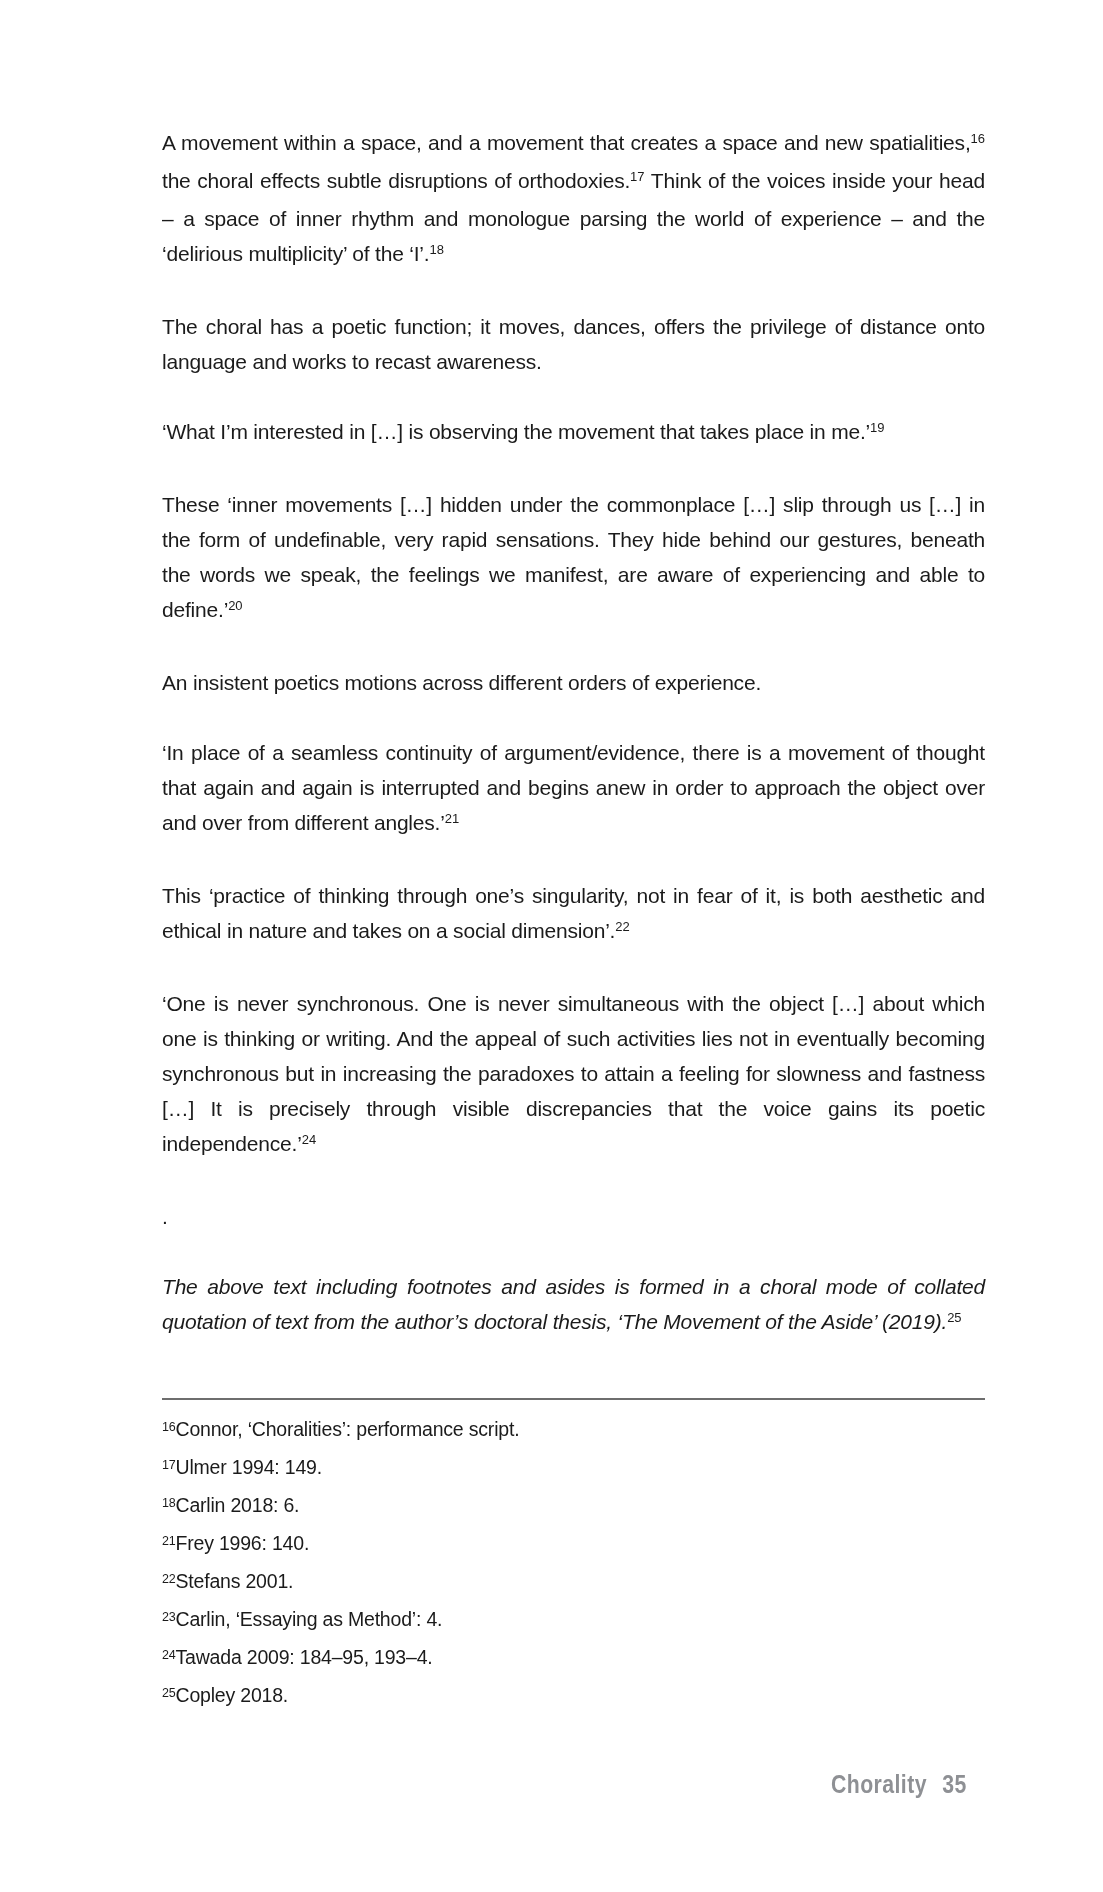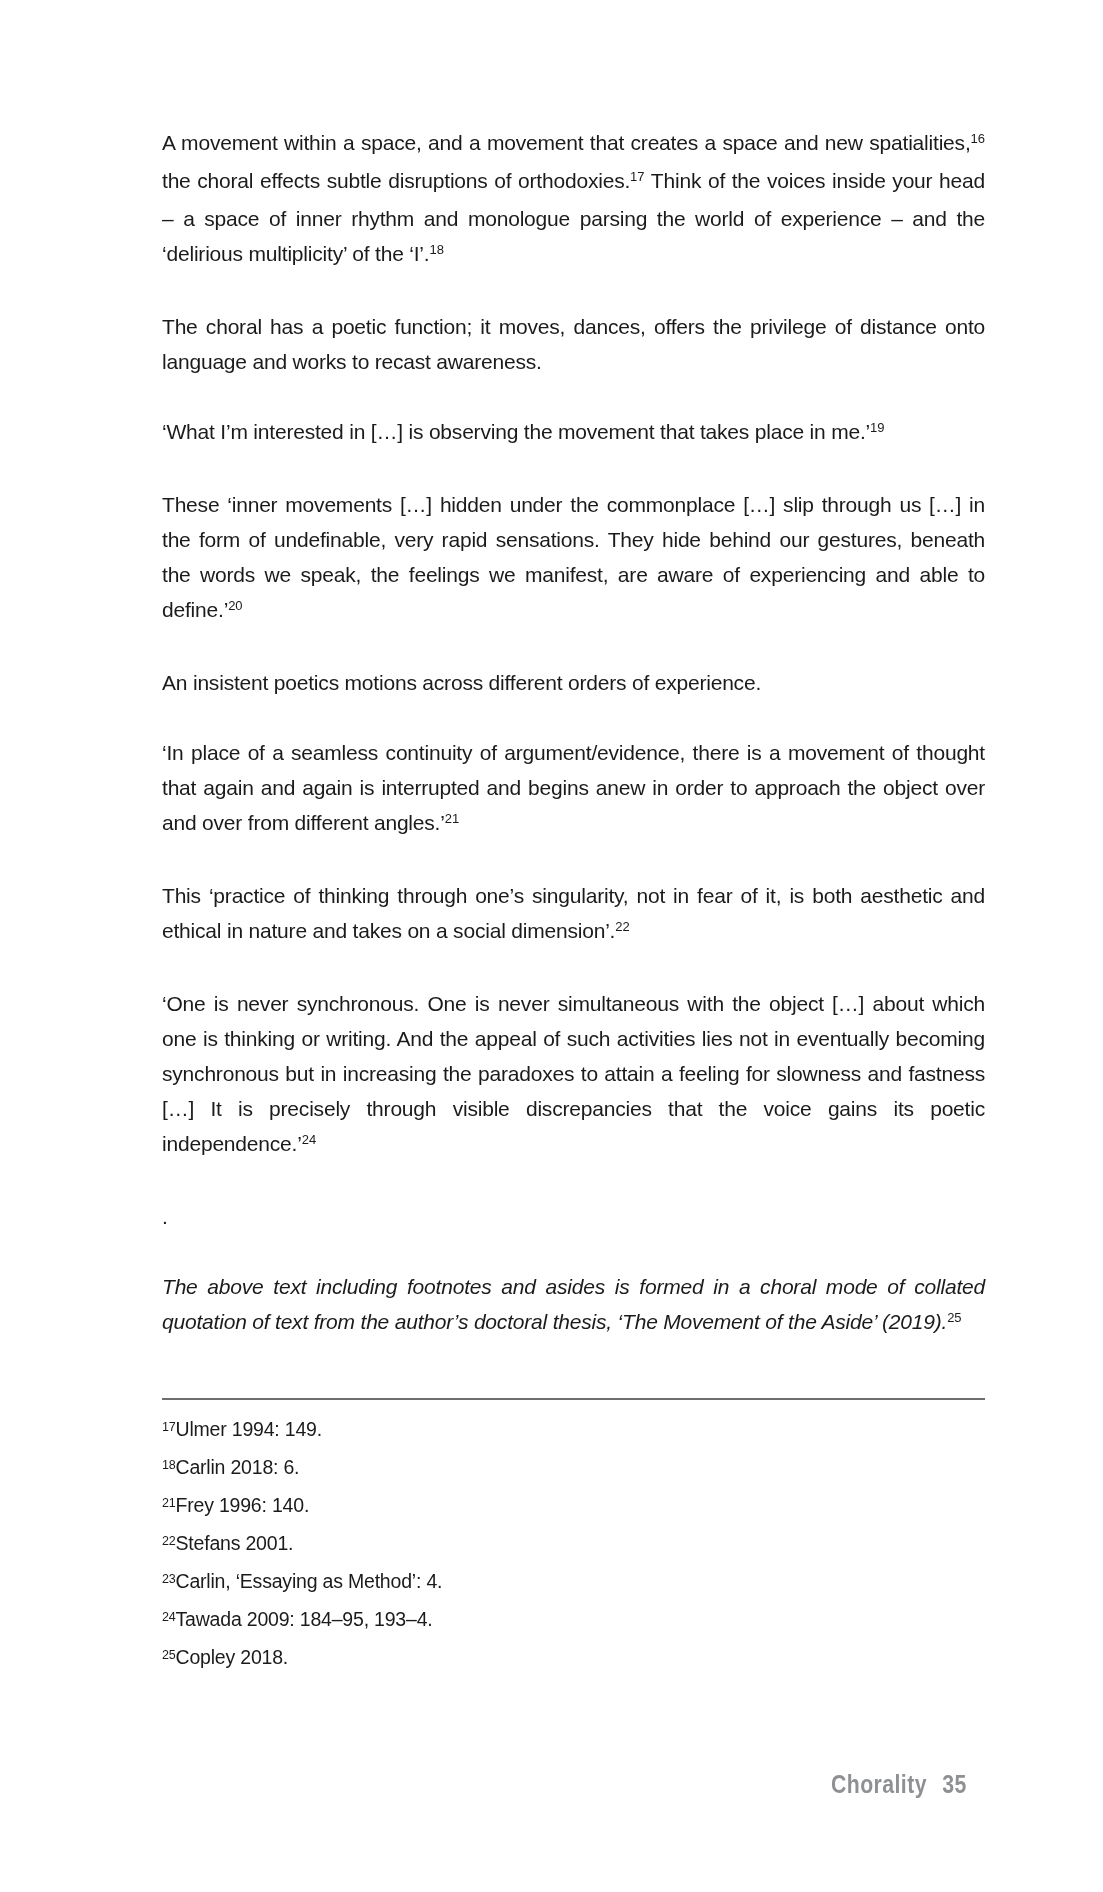--- a/index.html
+++ b/index.html
@@ -86,20 +86,21 @@
         <p class="para"><span>‘In place of a seamless continuity of argument/evidence, there is a </span><span class="seg-i">movement of thought</span><span> that again and again is interrupted and begins anew in order to approach the object over and over from different angles.’</span><span class="supref">21</span></p>
         <p class="para"><span>This ‘practice of thinking through one’s singularity, not in fear of it, is both aesthetic and ethical in nature and takes on a social dimension’.</span><span class="supref">22</span></p>
         <p class="para"><span>‘One is never synchronous. One is never simultaneous with the object […] about which one is thinking or writing. And the appeal of such activities lies not in eventually becoming synchronous but in increasing the paradoxes to attain a feeling for slowness and fastness […] It is precisely through visible discrepancies that the voice gains its poetic independence.’</span><span class="supref">24</span></p>
         <p class="para"><span>.</span></p>
         <p class="para note"><span>The above text including footnotes and asides is formed in a choral mode of collated quotation of text from the author’s doctoral thesis, ‘The Movement of the Aside’ (2019).</span><span class="supref">25</span></p>
       </div>
 
     <hr class="rule">
 
     <div id="footnotes-section">
+        <div class="footnote"><span class="fn-num">16</span><span>Connor, ‘Choralities’: performance script.</span></div>
         <div class="footnote"><span class="fn-num">17</span><span>Ulmer 1994: 149.</span></div>
         <div class="footnote"><span class="fn-num">18</span><span>Carlin 2018: 6.</span></div>
         <div class="footnote"><span class="fn-num">21</span><span>Frey 1996: 140.</span></div>
         <div class="footnote"><span class="fn-num">22</span><span>Stefans 2001.</span></div>
         <div class="footnote"><span class="fn-num">23</span><span>Carlin, ‘Essaying as Method’: 4.</span></div>
         <div class="footnote"><span class="fn-num">24</span><span>Tawada 2009: 184–95, 193–4.</span></div>
         <div class="footnote"><span class="fn-num">25</span><span>Copley 2018.</span></div>
       </div>
   </div>
 

